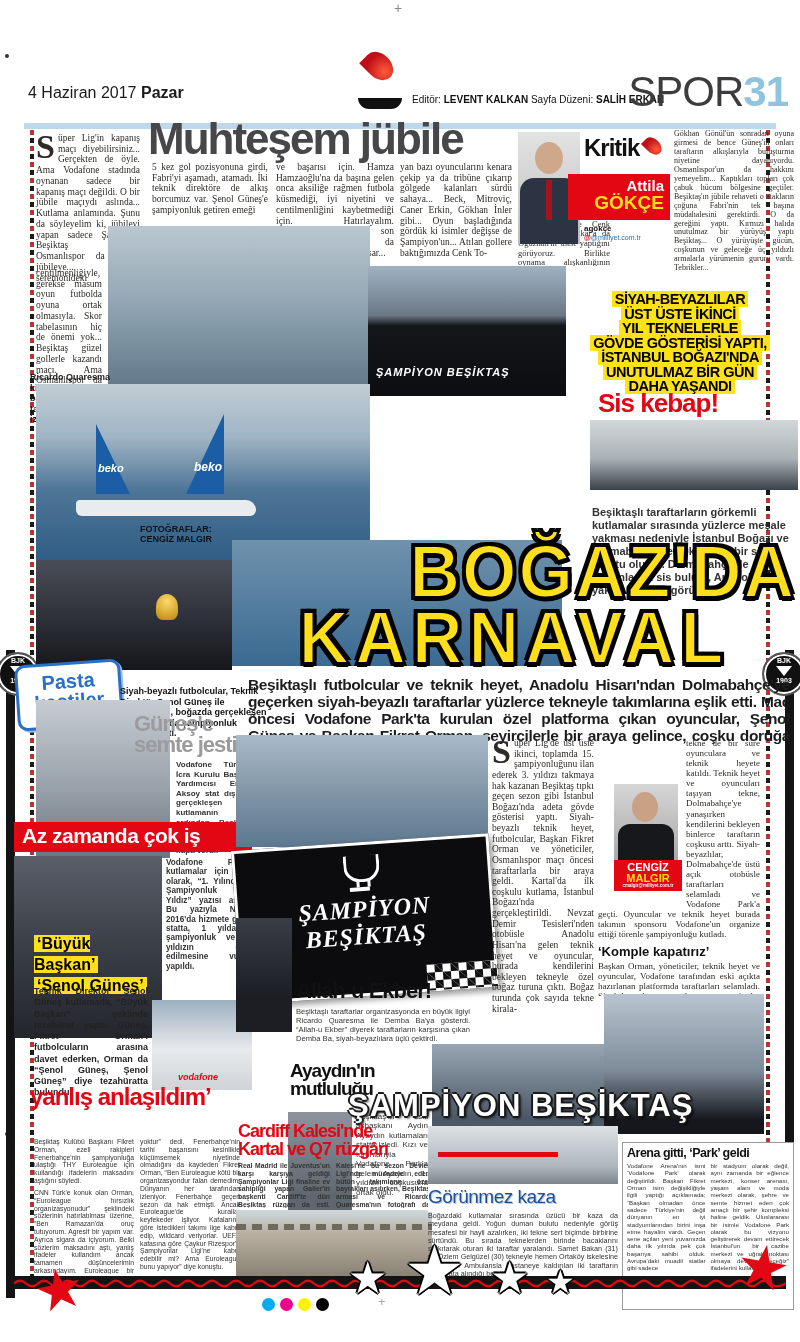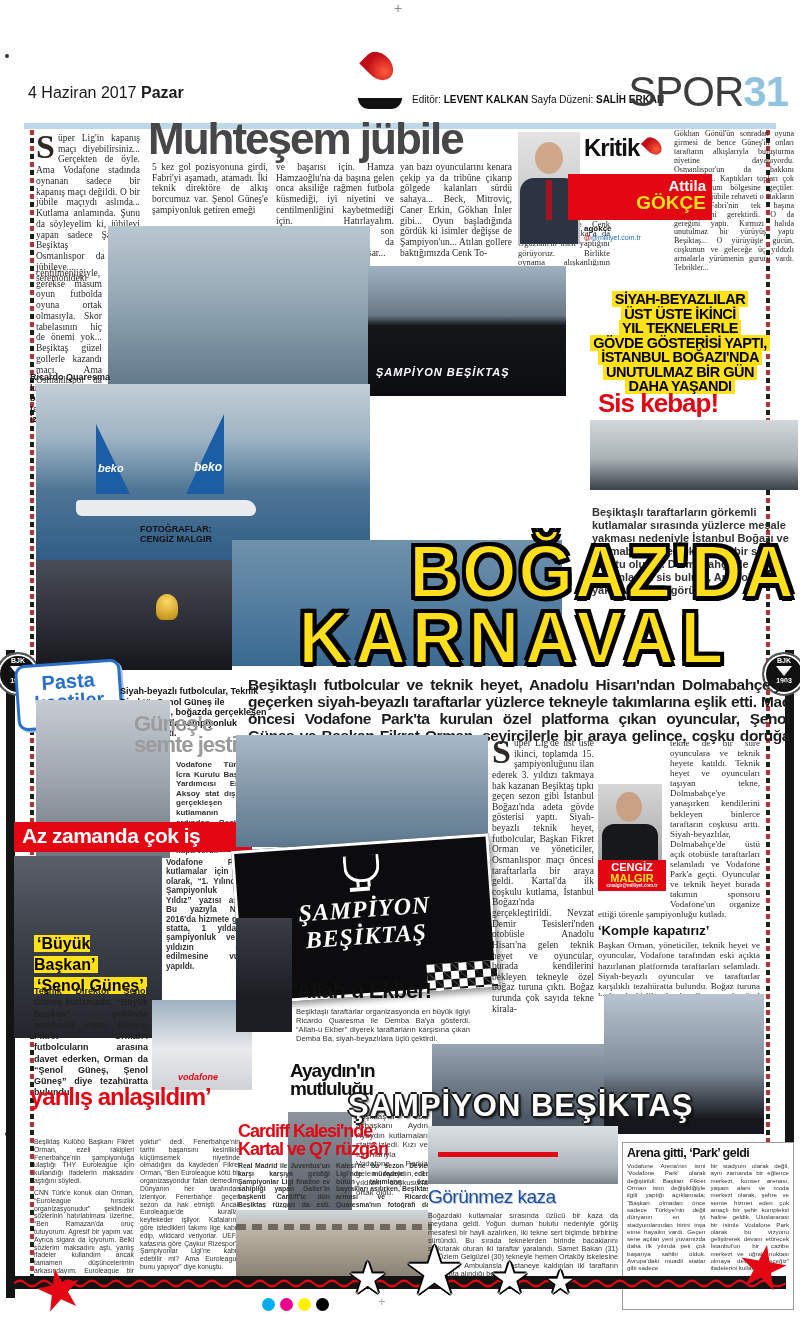--- a/index.html
+++ b/index.html
@@ -20,21 +20,21 @@
   .rstar{color:#e30613;}
   .ybg span{background:#ffe11a;padding:0 3px;}
   .outline-yellow{color:#ffdf1b;font-weight:bold;-webkit-text-stroke:2px #000;
      text-shadow:3px 3px 0 #000,-3px 3px 0 #000,3px -3px 0 #000,-3px -3px 0 #000,0 4px 0 #000;}
   .bjk{width:40px;height:40px;border-radius:50%;background:#111;border:2px solid #555;
        box-shadow:inset 0 0 0 2px #fff;color:#fff;text-align:center;font-size:7px;font-weight:bold;line-height:1;}
   .bjk .eag{width:0;height:0;border-left:8px solid transparent;border-right:8px solid transparent;
        border-top:10px solid #fff;margin:2px auto 1px;}
   .flame{width:24px;height:32px;background:radial-gradient(circle at 50% 75%,#ff5a3c,#c00d16 70%);
        border-radius:0 50% 50% 50%;transform:rotate(-45deg);}
-  .namebox{background:#e30613;color:#fff;text-align:center;font-weight:bold;line-height:1;padding-left:42px;}
+  .namebox{background:#e30613;color:#fff;text-align:center;font-weight:bold;line-height:1;}
   .checker{background-image:linear-gradient(45deg,#111 25%,transparent 25%,transparent 75%,#111 75%),
            linear-gradient(45deg,#111 25%,#fff 25%,#fff 75%,#111 75%);
            background-size:16px 16px;background-position:0 0,8px 8px;}
   .cup{width:30px;height:24px;border:3px solid #fff;border-top:none;border-radius:0 0 16px 16px;margin:0 auto;position:relative;}
   .cup:after{content:"";position:absolute;left:9px;top:24px;width:8px;height:8px;border-left:3px solid #fff;border-right:3px solid #fff;}
   .cup .base{position:absolute;left:2px;top:32px;width:20px;height:4px;background:#fff;}
   p{margin:0 0 4px 0;}
 </style>
 </head>
 <body>
@@ -206,21 +206,21 @@
     <div style="text-align:center;color:#fff;font-family:'Liberation Serif',serif;font-style:italic;font-weight:bold;font-size:24px;margin-top:14px;letter-spacing:1px;">ŞAMPİYON</div>
     <div style="text-align:center;color:#fff;font-family:'Liberation Serif',serif;font-style:italic;font-weight:bold;font-size:24px;letter-spacing:1px;">BEŞİKTAŞ</div>
     <div class="abs checker" style="right:-2px;bottom:-2px;width:70px;height:26px;"></div>
   </div>
 
   <div class="abs ser just" style="left:492px;top:738px;width:102px;font-size:9.5px;line-height:1.12;height:328px;overflow:hidden;">
     <span class="dropcap">S</span><span>üper Lig'de üst üste ikinci, toplamda 15. şampiyonluğunu ilan ederek 3. yıldızı takmaya hak kazanan Beşiktaş tıpkı geçen sezon gibi İstanbul Boğazı'nda adeta gövde gösterisi yaptı. Siyah-beyazlı teknik heyet, futbolcular, Başkan Fikret Orman ve yöneticiler, Osmanlıspor maçı öncesi taraftarlarla bir araya geldi. Kartal'da ilk coşkulu kutlama, İstanbul Boğazı'nda gerçekleştirildi. Nevzat Demir Tesisleri'nden otobüsle Anadolu Hisarı'na gelen teknik heyet ve oyuncular, burada kendilerini bekleyen tekneyle özel boğaz turuna çıktı. Boğaz turunda çok sayıda tekne kirala-</span>
   </div>
 
   <div class="abs" style="left:598px;top:738px;width:162px;height:258px;overflow:hidden;">
-    <div style="float:left;width:68px;height:118px;margin:46px 4px 2px 0;">
+    <div style="float:left;width:68px;height:118px;margin:46px 4px 2px 16px;">
       <div style="width:64px;height:76px;background:linear-gradient(#d6d6d6,#a9a9a9);position:relative;overflow:hidden;">
         <div style="position:absolute;left:18px;top:8px;width:26px;height:30px;border-radius:50%;background:#c9a286;"></div>
         <div style="position:absolute;left:4px;top:40px;width:56px;height:36px;background:#17181c;border-radius:12px 12px 0 0;"></div>
       </div>
       <div class="namebox" style="width:68px;padding:2px 0;">
         <div style="font-size:11px;">CENGİZ</div>
         <div style="font-size:11px;color:#ffe11a;">MALGIR</div>
         <div style="font-size:4.5px;">cmalgir@milliyet.com.tr</div>
       </div>
     </div>

